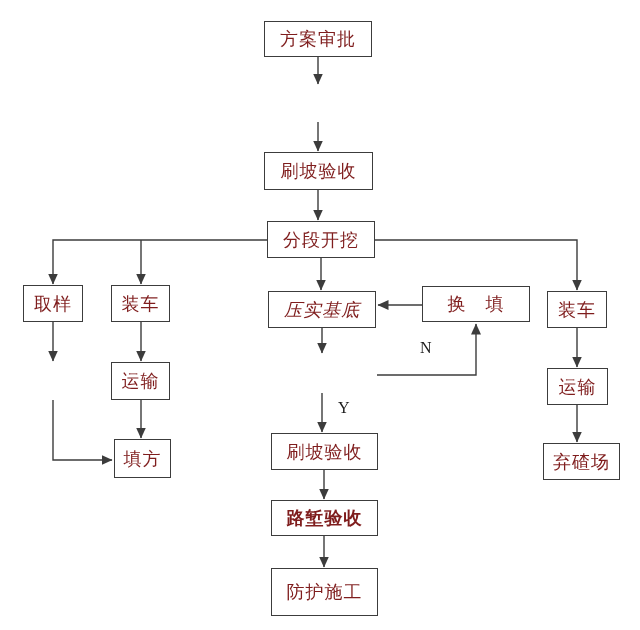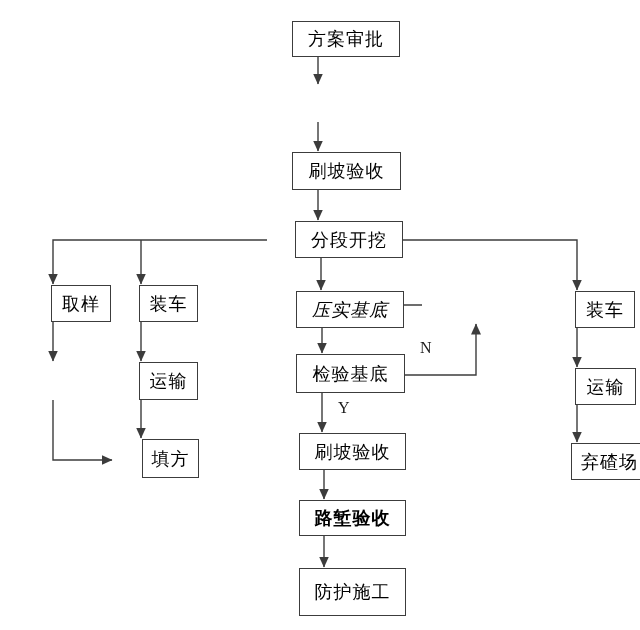--- a/index.html
+++ b/index.html
@@ -18,24 +18,23 @@
   }
   .node {
     position: absolute;
     box-sizing: border-box;
     border: 1.5px solid #3c3c3c;
     background: #ffffff;
     display: flex;
     align-items: center;
     justify-content: center;
     font-size: 18px;
-    color: #000000;
+    color: #7f1d1d;
     letter-spacing: 1px;
     white-space: pre;
-    margin-left: 28px;
   }
   .edge-label {
     position: absolute;
     font-size: 16px;
     color: #1c1c1c;
   }
   .conn { stroke: #3c3c3c; stroke-width: 1.4; fill: none; }
 </style>
 </head>
 <body>
@@ -113,28 +112,28 @@
 
   <div class="node" style="left:264px; top:21px;  width:108px; height:36px;">方案审批</div>
 
 
   <div class="node" style="left:264px; top:152px; width:109px; height:38px;">刷坡验收</div>
 
   <div class="node" style="left:267px; top:221px; width:108px; height:37px;">分段开挖</div>
 
   <div class="node" style="left:268px; top:291px; width:108px; height:37px;font-style:italic;">压实基底</div>
 
-  <div class="node" style="left:268px; top:354px; width:109px; height:39px;">检验基底</div>
 
   <div class="node" style="left:271px; top:433px; width:107px; height:37px;">刷坡验收</div>
 
   <div class="node" style="left:271px; top:500px; width:107px; height:36px;font-weight:bold;">路堑验收</div>
 
   <div class="node" style="left:271px; top:568px; width:107px; height:48px;">防护施工</div>
 
+  <div class="node" style="left:422px; top:286px; width:108px; height:36px;">换　填</div>
 
   <div class="node" style="left:23px;  top:285px; width:60px; height:37px;">取样</div>
 
   <div class="node" style="left:111px; top:285px; width:59px; height:37px;">装车</div>
 
 
   <div class="node" style="left:111px; top:362px; width:59px; height:38px;">运输</div>
 
   <div class="node" style="left:114px; top:439px; width:57px; height:39px;">填方</div>
 

